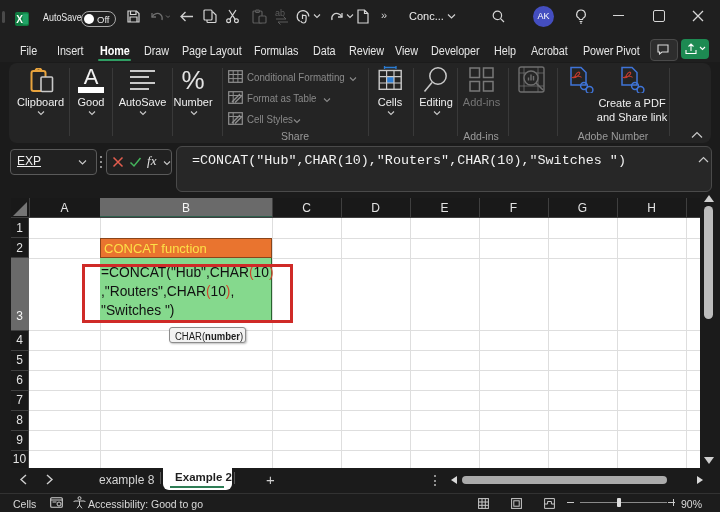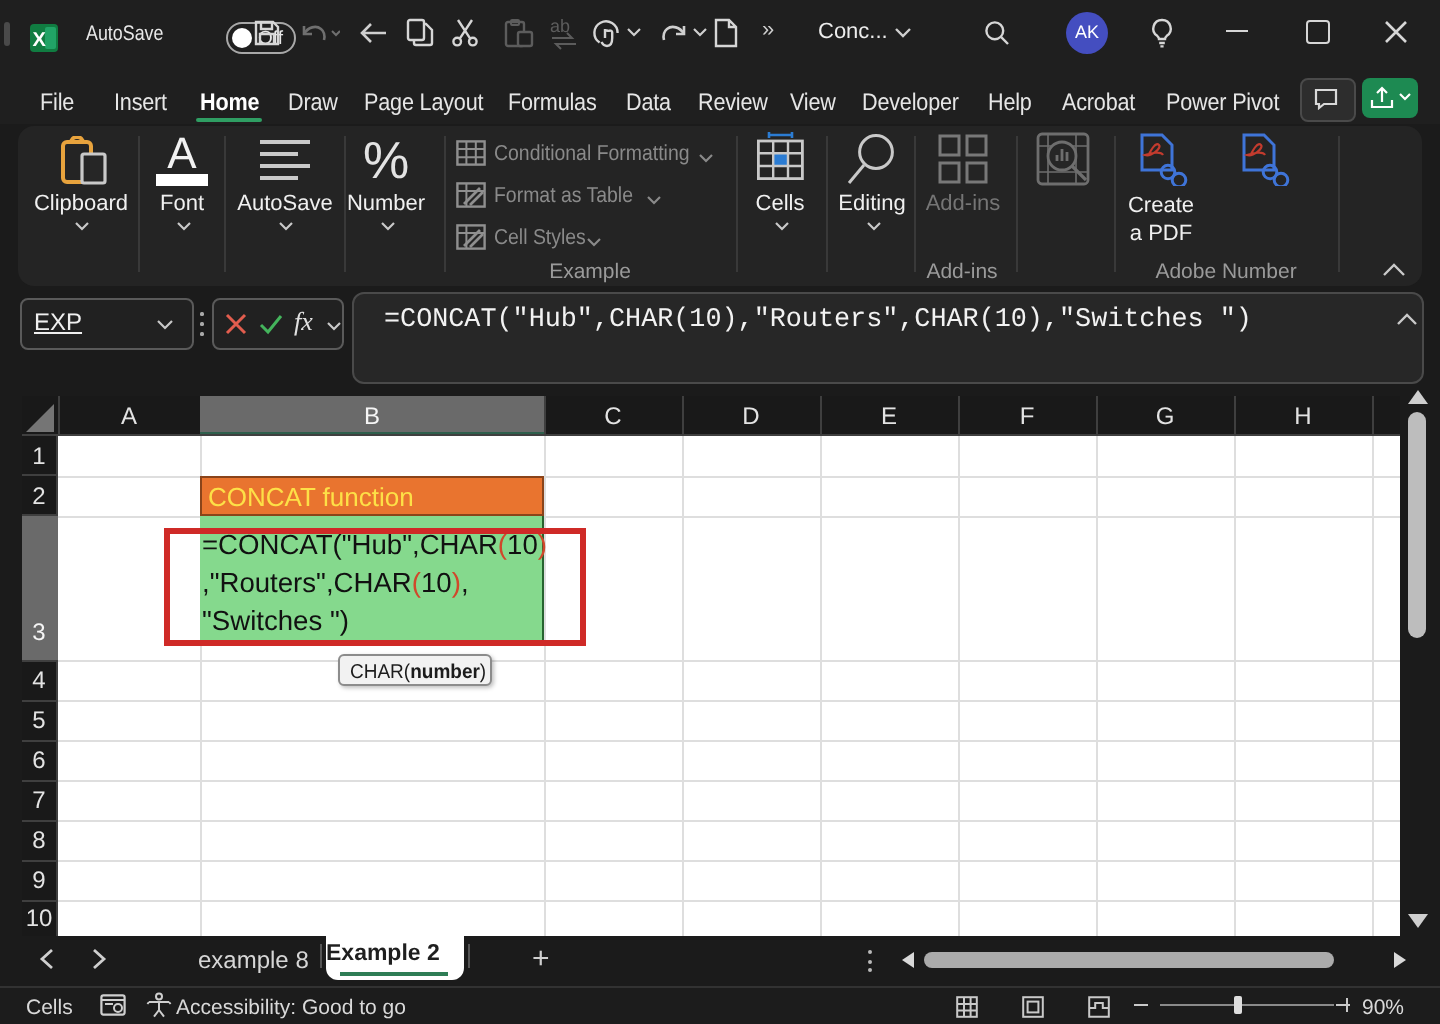--- a/index.html
+++ b/index.html
@@ -16,21 +16,21 @@
 <div class="ab" style="left:0;top:0;width:720px;height:32px;background:#1f1f1f;"></div>
 <div class="ab" style="left:2px;top:11px;width:2.5px;height:12px;background:#4a4a4a;border-radius:2px;"></div>
 
 <svg class="ab" style="left:15px;top:12px;" width="14" height="14" viewBox="0 0 14 14">
   <rect x="0" y="0" width="14" height="14" rx="2" fill="#107c41"></rect>
   <rect x="7.5" y="1.5" width="5.5" height="11" rx="1" fill="#21a366"></rect>
   <text x="4.6" y="10.8" font-size="10" font-weight="bold" fill="#fff" text-anchor="middle" font-family="Liberation Sans">X</text>
 </svg>
 <div class="ab" style="left:43px;top:10.5px;color:#e8e8e8;font-size:10.5px;transform:scaleX(0.85);transform-origin:0 0;">AutoSave</div>
 
-<div class="ab" style="left:81px;top:11px;width:33px;height:14px;border:1px solid #a8a8a8;border-radius:8px;background:#1f1f1f;margin-left:32px;">
+<div class="ab" style="left:81px;top:11px;width:33px;height:14px;border:1px solid #a8a8a8;border-radius:8px;background:#1f1f1f;">
   <div class="ab" style="left:2px;top:2px;width:10px;height:10px;border-radius:50%;background:#ffffff;"></div>
   <div class="ab" style="left:15px;top:1.5px;color:#e8e8e8;font-size:9.5px;">Off</div>
 </div>
 
 <svg class="ab" style="left:127px;top:10px;" width="13" height="13" viewBox="0 0 13 13">
   <path class="ico" d="M1 1 h8.5 L12 3.5 V12 H1 Z"></path>
   <path class="ico" d="M3.5 1 v3.5 h5.5 v-3.5 M3 12 v-5 h7 v5"></path>
 </svg>
 
 <svg class="ab" style="left:150px;top:10px;" width="20" height="13" viewBox="0 0 20 13">
@@ -143,40 +143,40 @@
 <div class="ab" style="left:112px;top:68px;width:1px;height:68px;background:#393939;"></div>
 <div class="ab" style="left:172px;top:68px;width:1px;height:68px;background:#393939;"></div>
 <div class="ab" style="left:222px;top:68px;width:1px;height:68px;background:#393939;"></div>
 <div class="ab" style="left:368px;top:68px;width:1px;height:68px;background:#393939;"></div>
 <div class="ab" style="left:413px;top:68px;width:1px;height:68px;background:#393939;"></div>
 <div class="ab" style="left:457px;top:68px;width:1px;height:68px;background:#393939;"></div>
 <div class="ab" style="left:508px;top:68px;width:1px;height:68px;background:#393939;"></div>
 <div class="ab" style="left:557px;top:68px;width:1px;height:68px;background:#393939;"></div>
 <div class="ab" style="left:669px;top:68px;width:1px;height:68px;background:#393939;"></div>
 
-<div class="ab" style="left:270px;top:130px;width:50px;text-align:center;color:#9a9a9a;font-size:10.5px;">Example</div>
+<div class="ab" style="left:270px;top:130px;width:50px;text-align:center;color:#9a9a9a;font-size:10.5px;">Share</div>
 <div class="ab" style="left:451px;top:130px;width:60px;text-align:center;color:#9a9a9a;font-size:10.5px;">Add-ins</div>
 <div class="ab" style="left:568px;top:130px;width:90px;text-align:center;color:#9a9a9a;font-size:10.5px;">Adobe Number</div>
 <svg class="ab" style="left:691px;top:131px;" width="12" height="8" viewBox="0 0 12 8">
       <path d="M1 6.5 L6 1.5 L11 6.5" stroke="#c9c9c9" fill="none" stroke-width="1.2"></path>
     </svg>
 
 <svg class="ab" style="left:30px;top:68px;" width="24" height="26" viewBox="0 0 24 26">
   <rect x="1.5" y="3" width="14" height="20" rx="2" stroke="#e8a33d" fill="none" stroke-width="2"></rect>
   <path d="M5.5 3.5 a3 3 0 0 1 6 0" stroke="#e8a33d" fill="none" stroke-width="2"></path>
   <rect x="11" y="9" width="11.5" height="14.5" rx="1" fill="#262626" stroke="#c9c9c9" stroke-width="1.6"></rect>
 </svg>
 <div class="ab" style="left:12px;top:96px;width:57px;text-align:center;color:#f0f0f0;font-size:11px;">Clipboard</div>
 <svg class="ab" style="left:36.5px;top:110px;" width="8" height="6" viewBox="0 0 8 6">
       <path d="M1 1.5 l3 3 l3-3" stroke="#c9c9c9" fill="none" stroke-width="1.1"></path>
     </svg>
 
 <div class="ab" style="left:78px;top:64px;width:26px;height:23px;color:#f2f2f2;font-size:22px;text-align:center;">A</div>
 <div class="ab" style="left:78px;top:87px;width:26px;height:5.5px;background:#ffffff;"></div>
-<div class="ab" style="left:73px;top:96px;width:36px;text-align:center;color:#f0f0f0;font-size:11px;">Font</div>
+<div class="ab" style="left:73px;top:96px;width:36px;text-align:center;color:#f0f0f0;font-size:11px;">Good</div>
 <svg class="ab" style="left:87.5px;top:110px;" width="8" height="6" viewBox="0 0 8 6">
       <path d="M1 1.5 l3 3 l3-3" stroke="#c9c9c9" fill="none" stroke-width="1.1"></path>
     </svg>
 
 <svg class="ab" style="left:129px;top:69px;" width="27" height="23" viewBox="0 0 27 23">
   <path d="M1 2 h25 M1 8 h19 M1 14 h25 M1 20 h19" stroke="#c9c9c9" stroke-width="2"></path>
 </svg>
 <div class="ab" style="left:112px;top:96px;width:61px;text-align:center;color:#f0f0f0;font-size:11px;">AutoSave</div>
 <svg class="ab" style="left:138.5px;top:110px;" width="8" height="6" viewBox="0 0 8 6">
       <path d="M1 1.5 l3 3 l3-3" stroke="#c9c9c9" fill="none" stroke-width="1.1"></path>
@@ -250,27 +250,27 @@
   <path d="M10.5 14.5 v-3 M13 14.5 v-6 M15.5 14.5 v-4.5" stroke="#6e6e6e" stroke-width="1.4"></path>
   <path d="M18 17 L25 24" stroke="#6e6e6e" stroke-width="1.6"></path>
 </svg>
 
 <svg class="ab" style="left:568px;top:66px;" width="26" height="27" viewBox="0 0 26 27">
   <path d="M3 1.5 h10 l5 5 V19 H3 Z" stroke="#3f74d8" fill="none" stroke-width="1.5"></path>
   <path d="M6 12 c2-4 4-7 5.5-5.5 c1.5 1.5-4 6-7 5 c3-1 8-2 9 0" stroke="#c33b2e" fill="none" stroke-width="1.1"></path>
   <circle cx="16" cy="20" r="3.4" stroke="#3f74d8" fill="none" stroke-width="1.5"></circle>
   <circle cx="21.5" cy="24" r="3.4" stroke="#3f74d8" fill="none" stroke-width="1.5" transform="rotate(0)"></circle>
 </svg>
-<div class="ab" style="left:553px;top:96px;width:55px;text-align:center;color:#f0f0f0;font-size:11px;line-height:14px;">Create<br>a PDF</div>
 <svg class="ab" style="left:619px;top:66px;" width="26" height="27" viewBox="0 0 26 27">
   <path d="M3 1.5 h10 l5 5 V19 H3 Z" stroke="#3f74d8" fill="none" stroke-width="1.5"></path>
   <path d="M6 12 c2-4 4-7 5.5-5.5 c1.5 1.5-4 6-7 5 c3-1 8-2 9 0" stroke="#c33b2e" fill="none" stroke-width="1.1"></path>
   <circle cx="16" cy="20" r="3.4" stroke="#3f74d8" fill="none" stroke-width="1.5"></circle>
   <circle cx="21.5" cy="24" r="3.4" stroke="#3f74d8" fill="none" stroke-width="1.5"></circle>
 </svg>
+<div class="ab" style="left:586px;top:96px;width:92px;text-align:center;color:#f0f0f0;font-size:11px;line-height:14px;">Create a PDF<br>and Share link</div>
 
 <div class="ab" style="left:10px;top:149px;width:87px;height:26px;background:#212121;border:1px solid #5a5a5a;border-radius:4px;box-sizing:border-box;"></div>
 <div class="ab" style="left:17px;top:154px;color:#f0f0f0;font-size:12px;text-decoration:underline;">EXP</div>
 <svg class="ab" style="left:78px;top:159px;" width="9" height="7" viewBox="0 0 9 7">
       <path d="M1 1.5 l3.5 3.5 l3.5-3.5" stroke="#c9c9c9" fill="none" stroke-width="1.1"></path>
     </svg>
 <div class="ab" style="left:100px;top:156px;width:1.6px;height:1.6px;border-radius:50%;background:#a9a9a9;"></div>
 <div class="ab" style="left:100px;top:161px;width:1.6px;height:1.6px;border-radius:50%;background:#a9a9a9;"></div>
 <div class="ab" style="left:100px;top:166px;width:1.6px;height:1.6px;border-radius:50%;background:#a9a9a9;"></div>
 <div class="ab" style="left:106px;top:149px;width:66px;height:26px;background:#212121;border:1px solid #5a5a5a;border-radius:4px;box-sizing:border-box;"></div>
@@ -378,21 +378,21 @@
 <div class="ab" style="left:0;top:468px;width:720px;height:25px;background:#1b1b1b;"></div>
 <svg class="ab" style="left:19px;top:474px;" width="9" height="11" viewBox="0 0 9 11">
       <path d="M7 1 L2 5.5 L7 10" stroke="#cfcfcf" fill="none" stroke-width="1.4"></path>
     </svg>
 <svg class="ab" style="left:45px;top:474px;" width="9" height="11" viewBox="0 0 9 11">
       <path d="M2 1 L7 5.5 L2 10" stroke="#cfcfcf" fill="none" stroke-width="1.4"></path>
     </svg>
 <div class="ab" style="left:99px;top:473px;color:#d6d6d6;font-size:12px;">example 8</div>
 <div class="ab" style="left:160px;top:472px;width:1px;height:12px;background:#555;"></div>
 <div class="ab" style="left:163px;top:468px;width:69px;height:22px;background:#ffffff;border-radius:0 0 6px 6px;"></div>
-<div class="ab" style="left:163px;top:471px;width:69px;text-align:left;color:#1f1f1f;font-size:11.5px;font-weight:bold;">Example 2</div>
+<div class="ab" style="left:163px;top:471px;width:69px;text-align:right;color:#1f1f1f;font-size:11.5px;font-weight:bold;">Example 2</div>
 <div class="ab" style="left:170px;top:486px;width:54px;height:2px;background:#2e7d55;"></div>
 <div class="ab" style="left:234px;top:472px;width:1px;height:12px;background:#555;"></div>
 <div class="ab" style="left:266px;top:471px;color:#cfcfcf;font-size:15px;font-weight:300;">+</div>
 <div class="ab" style="left:434px;top:475px;width:2px;height:2px;border-radius:50%;background:#b9b9b9;"></div>
 <div class="ab" style="left:434px;top:479.5px;width:2px;height:2px;border-radius:50%;background:#b9b9b9;"></div>
 <div class="ab" style="left:434px;top:484px;width:2px;height:2px;border-radius:50%;background:#b9b9b9;"></div>
 <div class="ab" style="left:451px;top:476px;width:0;height:0;border-top:4px solid transparent;border-bottom:4px solid transparent;border-right:6px solid #d9d9d9;"></div>
 <div class="ab" style="left:462px;top:476px;width:205px;height:8px;background:#ababab;border-radius:4px;"></div>
 <div class="ab" style="left:697px;top:476px;width:0;height:0;border-top:4px solid transparent;border-bottom:4px solid transparent;border-left:6px solid #d9d9d9;"></div>
 

